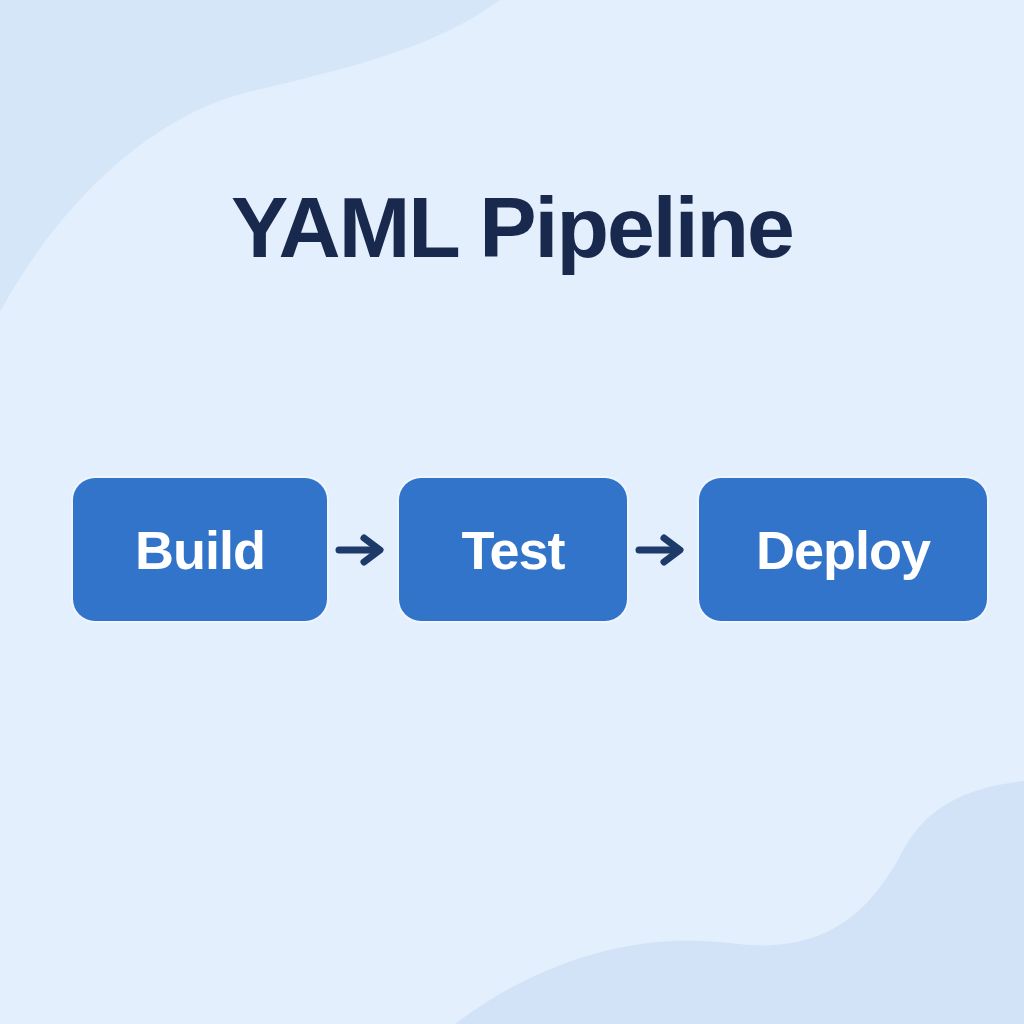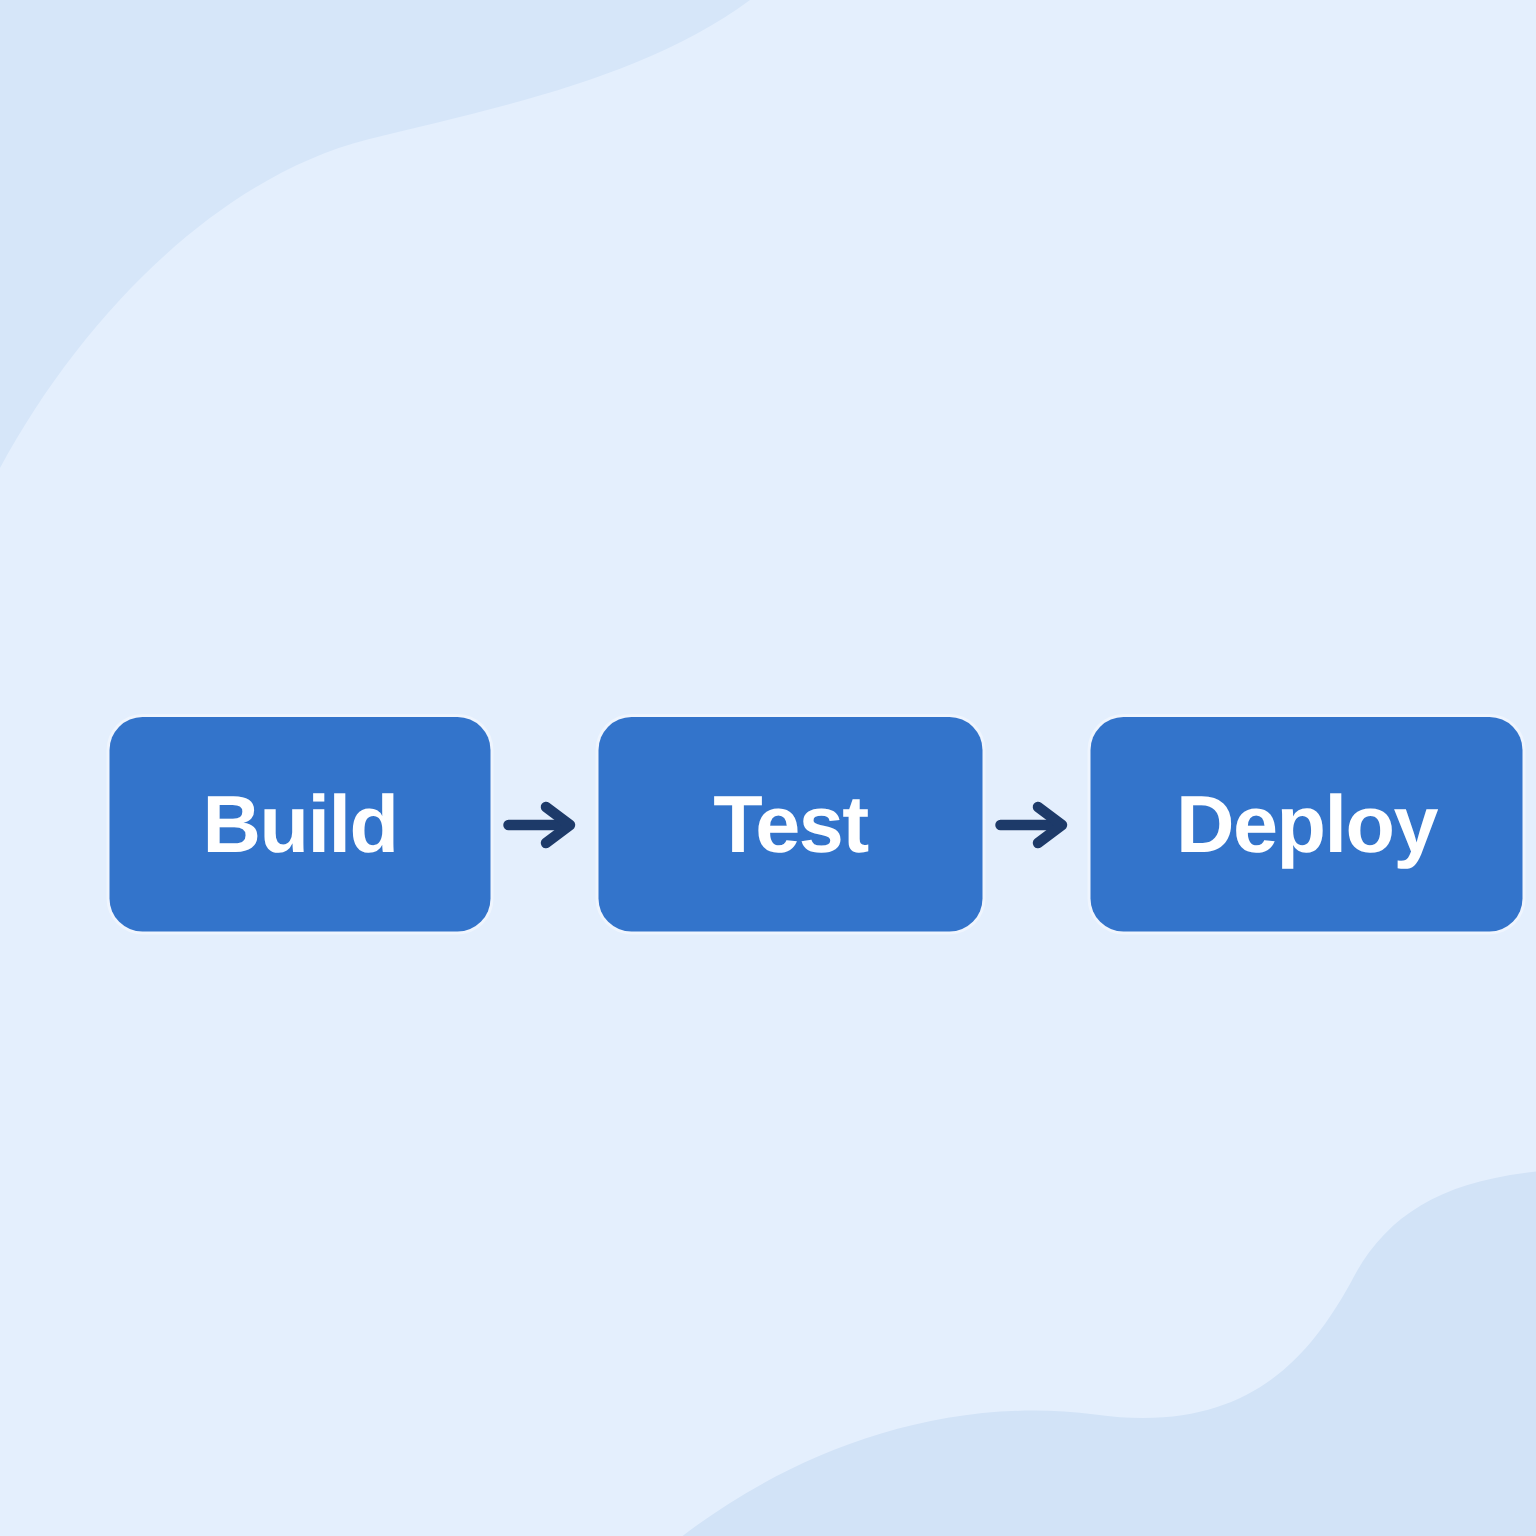--- a/index.html
+++ b/index.html
@@ -40,21 +40,21 @@
   .stage {
     height: 143px;
     background: #3374cb;
     border-radius: 22px;
     display: flex;
     align-items: center;
     justify-content: center;
     box-shadow: 0 0 0 2px rgba(255,255,255,0.40);
   }
   .stage.w1 { width: 254px; }
-  .stage.w2 { width: 256px; }
+  .stage.w2 { width: 228px; }
   .stage.w3 { width: 288px; }
   .stage-label {
     color: #ffffff;
     font-size: 54px;
     font-weight: bold;
     letter-spacing: -1px;
   }
   .connector {
     width: 72px;
     display: flex;
@@ -66,20 +66,21 @@
 <body>
 
 <div class="canvas">
 
   <svg class="bg-svg" viewBox="0 0 1024 1024" aria-hidden="true">
     <rect x="0" y="0" width="1024" height="1024" fill="#e4effd"></rect>
     <path d="M0,0 L500,0 C430,52 330,72 245,93 C150,117 58,205 0,312 Z" fill="#d6e6f9"></path>
     <path d="M455,1024 C520,974 620,929 730,943 C830,957 872,906 900,856 C922,812 958,788 1024,781 L1024,1024 Z" fill="#d2e3f7"></path>
   </svg>
 
+  <h1 class="title">YAML Pipeline</h1>
 
   <div class="flow">
 
     <div class="stage w1">
       <span class="stage-label">Build</span>
     </div>
 
     <div class="connector">
       <svg width="58" height="44" viewBox="0 0 58 44" aria-hidden="true">
         <path d="M5 22 H40" stroke="#1d3a69" stroke-width="7" stroke-linecap="round" fill="none"></path>

